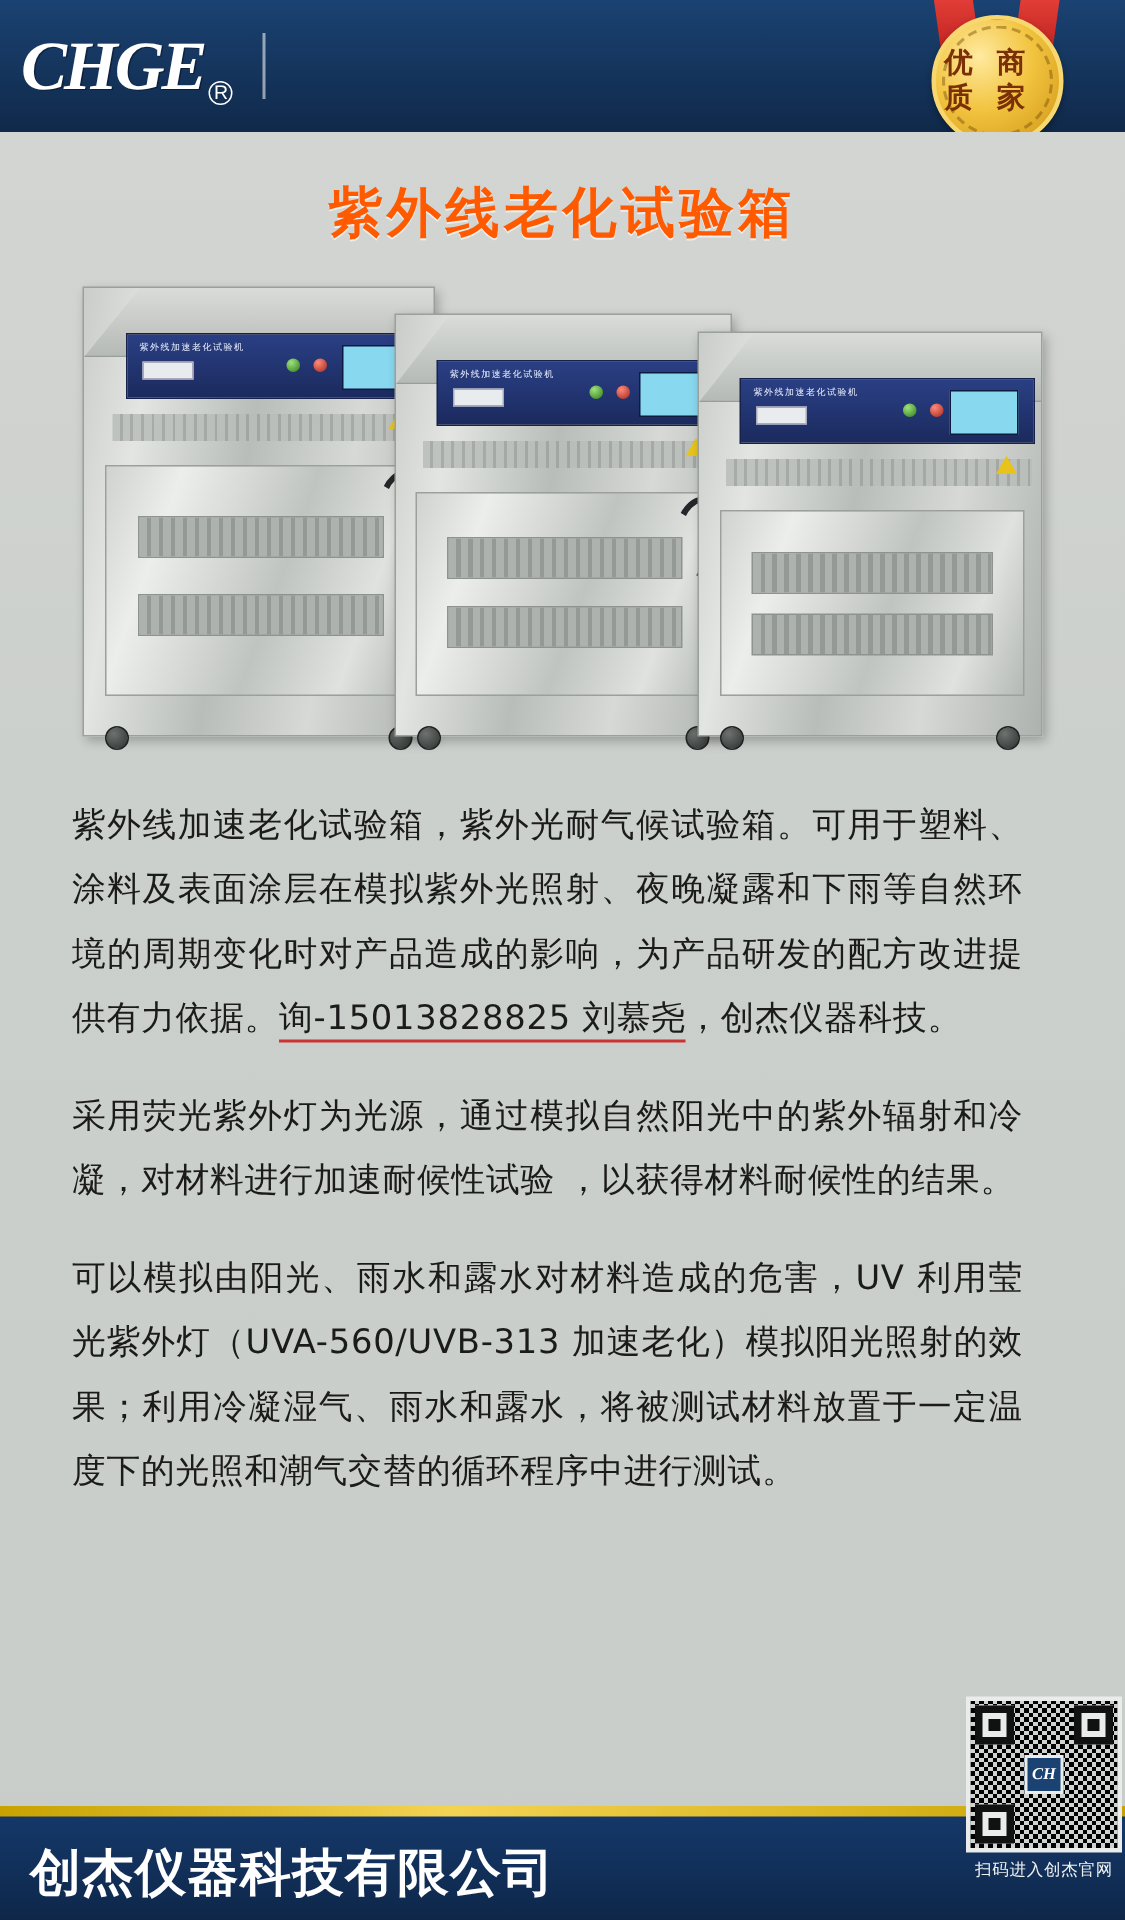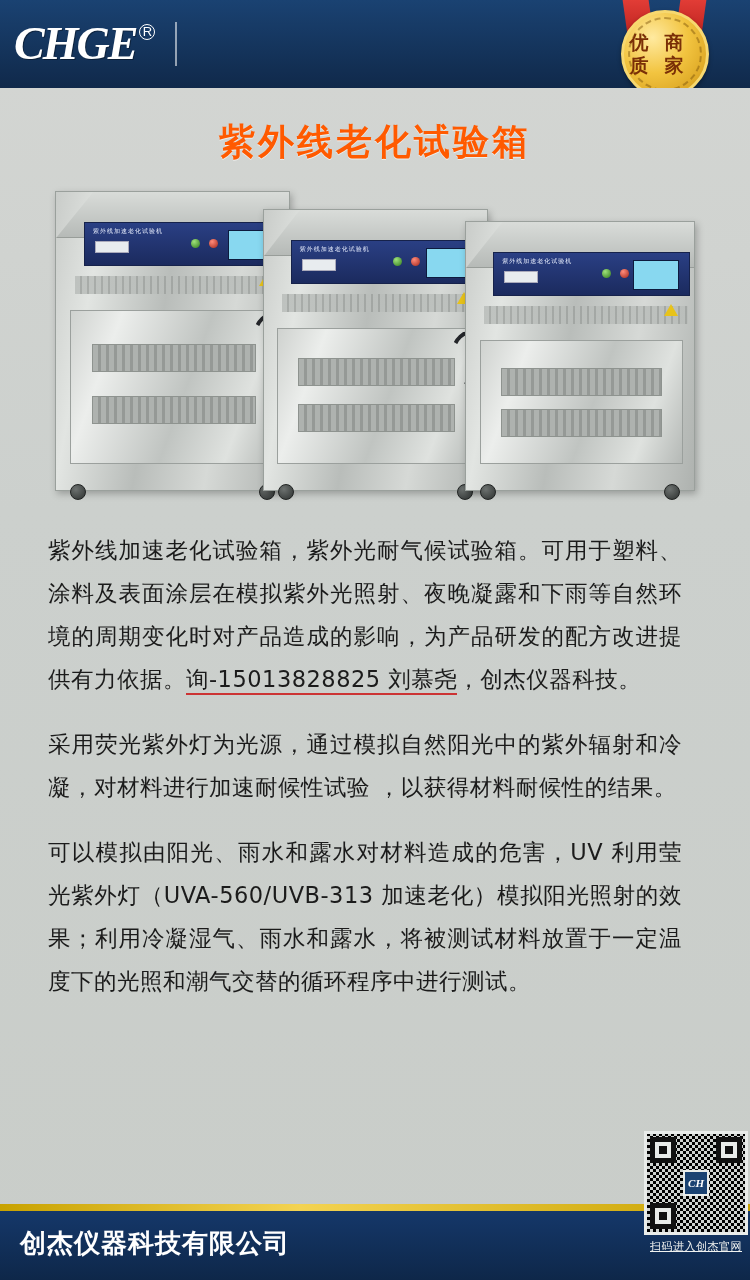--- a/index.html
+++ b/index.html
@@ -24,21 +24,21 @@
     height: 88px;
     background: #14375f;
     background: linear-gradient(180deg, #1a4272 0%, #10294a 100%);
     display: flex;
     align-items: center;
     padding: 0 14px;
     overflow: hidden;
   }
   .logo-box {
     display: flex;
-    align-items: flex-start;
+    align-items: flex-end;
     position: relative;
     padding-right: 12px;
   }
   .logo-text {
     font-family: "Liberation Serif", serif;
     font-weight: bold;
     font-style: italic;
     font-size: 46px;
     color: #ffffff;
     letter-spacing: -2px;
@@ -281,21 +281,21 @@
   .footer:before {
     content: "";
     position: absolute;
     top: -6px; left: 0;
     width: 100%; height: 7px;
     background: linear-gradient(90deg,#c8a200,#f3d352 40%,#c8a200);
   }
   .footer-name {
     position: absolute;
     left: 20px; top: 16px;
-    font-size: 26px;
+    font-size: 34px;
     color: #ffffff;
     font-weight: bold;
     font-family: Liberation Serif, serif;
     letter-spacing: 1px;
   }
   .qr-wrap {
     position: absolute;
     right: 2px;
     bottom: 26px;
     width: 104px;
@@ -339,21 +339,20 @@
     line-height: 22px;
     text-align: center;
     font-family: "Liberation Serif", serif;
   }
   .qr-cap {
     margin-top: 4px;
     font-size: 11px;
     color: #f0f2f0;
     letter-spacing: .5px;
     font-family: "DejaVu Sans", sans-serif;
-    text-decoration: underline;
   }
 </style>
 </head>
 <body>
 
 <div class="page">
 
   <div class="header">
     <div class="logo-box">
       <span class="logo-text">CHGE</span>

